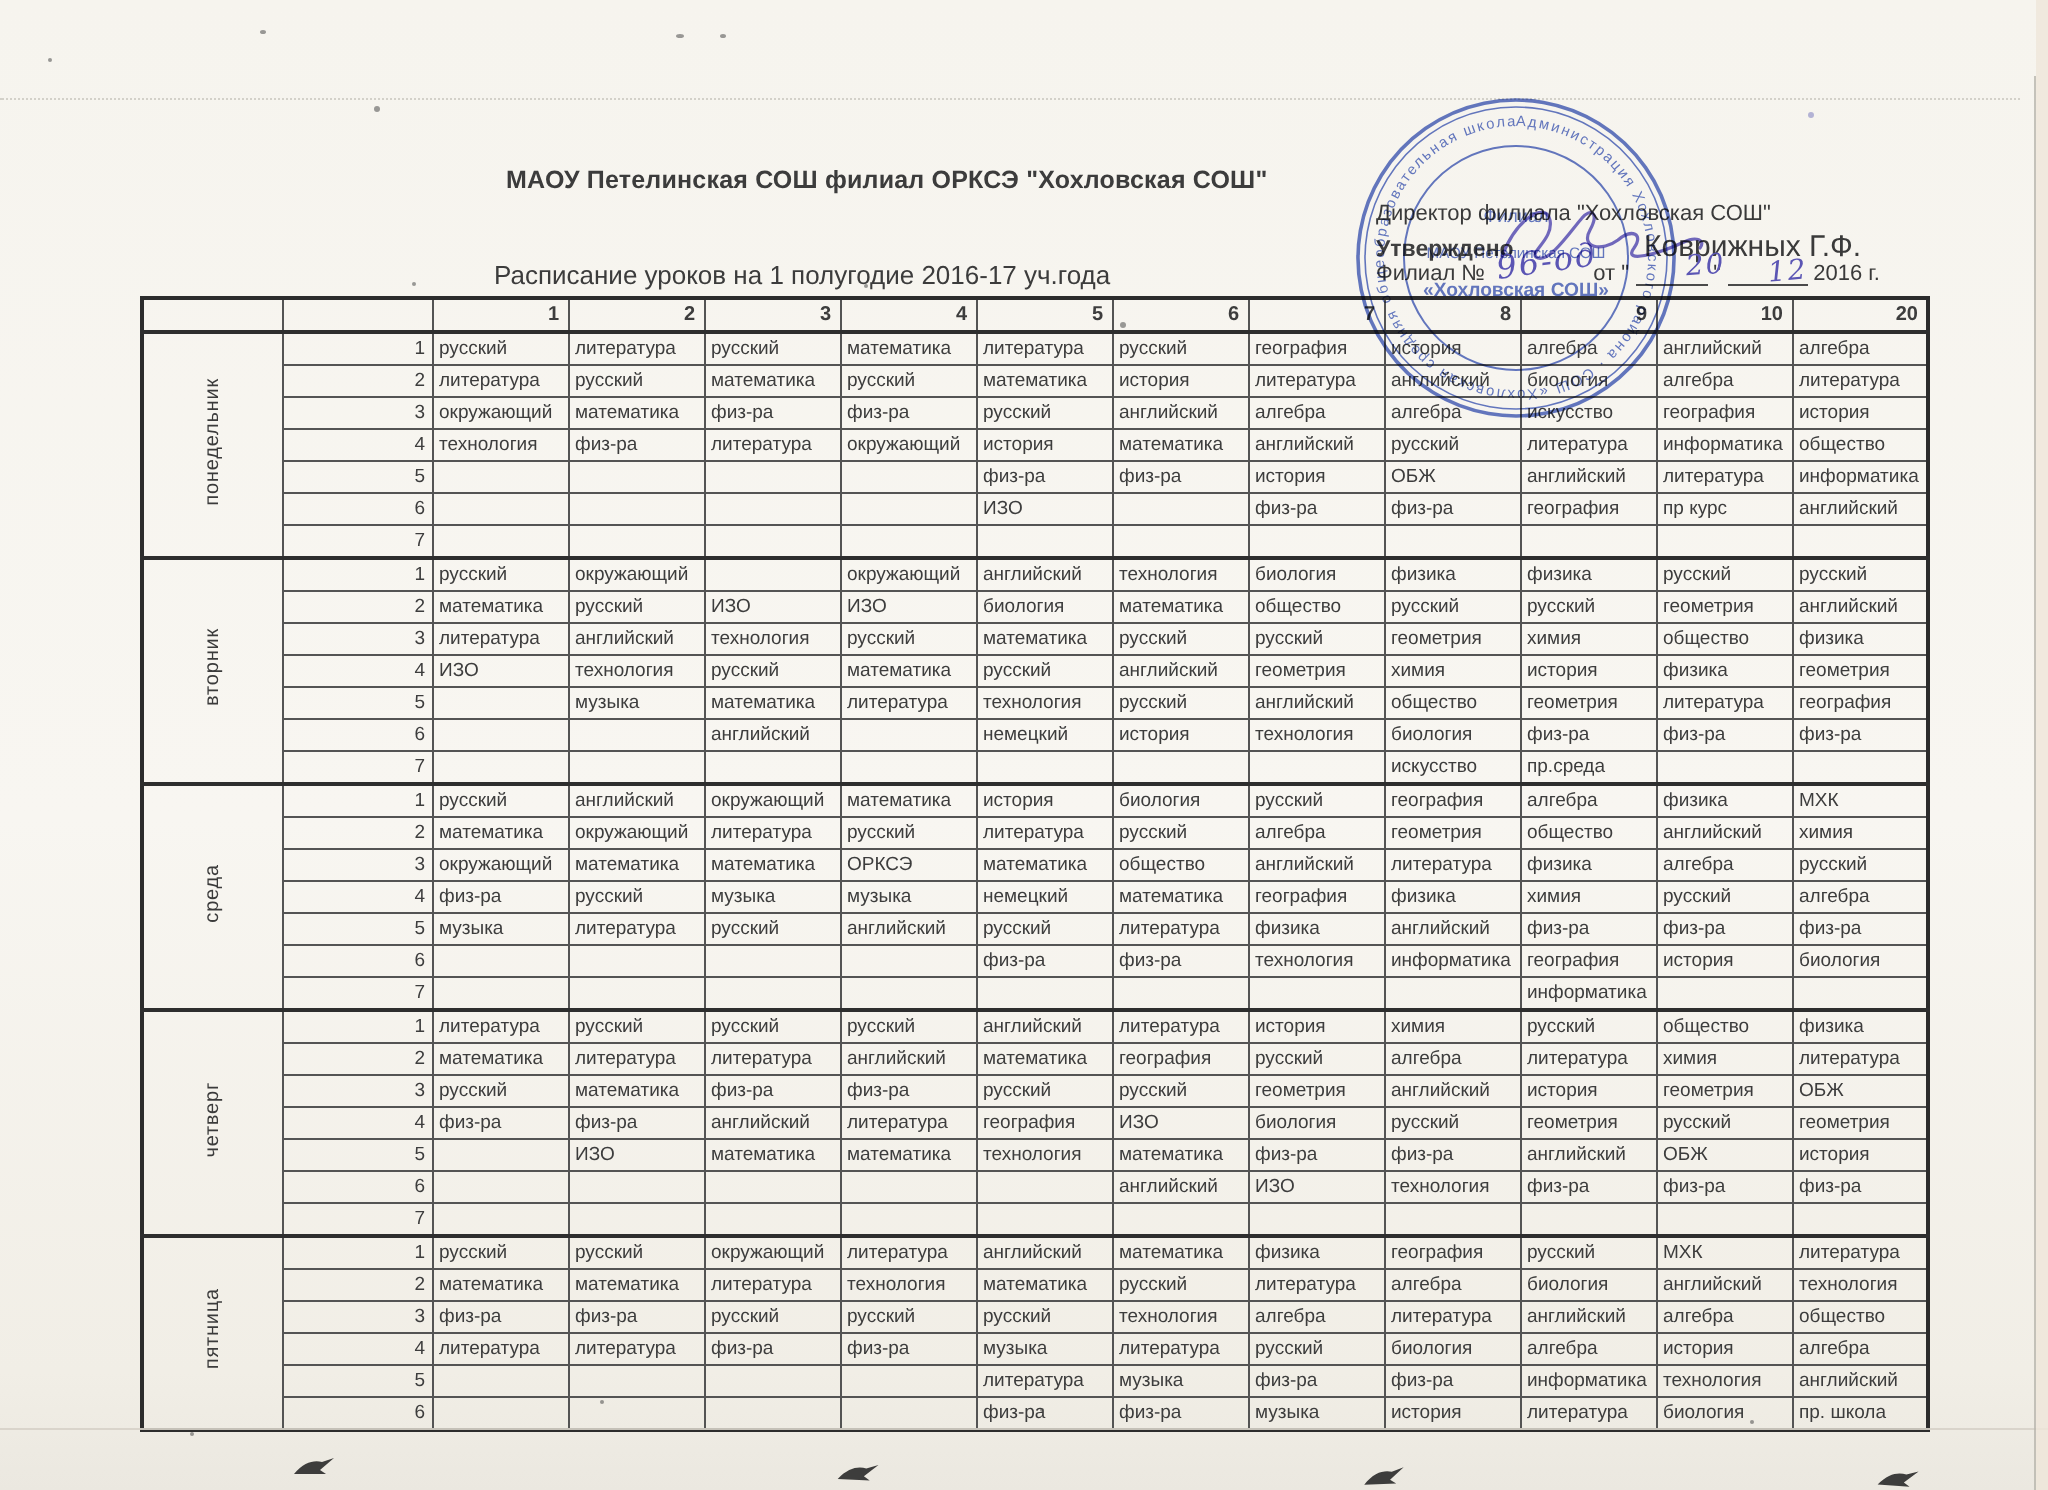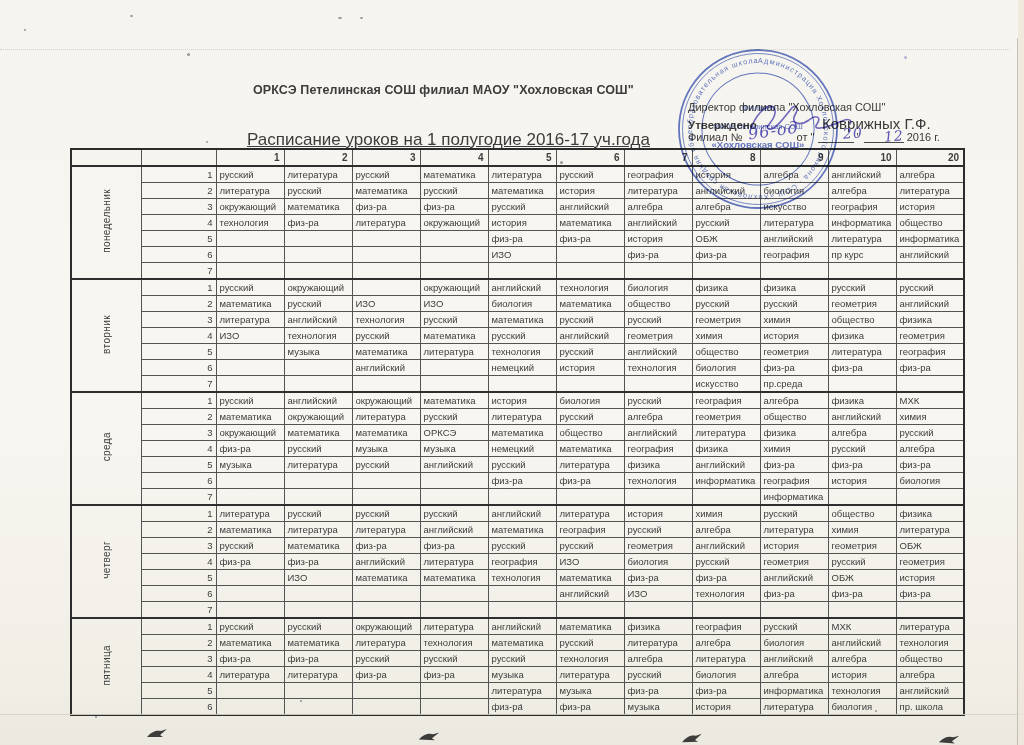--- a/index.html
+++ b/index.html
@@ -3,21 +3,21 @@
 <meta charset="utf-8">
 <style>
   html,body{margin:0;padding:0;}
   body{
     width:1024px;height:745px;position:relative;overflow:hidden;
     font-family:"Liberation Sans",sans-serif;color:#3a3a3a;
     background:linear-gradient(180deg,#f6f4ee 0%,#f8f6f1 55%,#f1eee6 92%,#ebe8e0 100%);
   }
   .abs{position:absolute;}
   .doc-title{left:253px;top:83px;font-size:12.5px;font-weight:bold;letter-spacing:.1px;color:#3c3c3c;}
-  .doc-subtitle{left:247px;top:130px;font-size:17px;color:#3c3c3c;text-decoration:underline;}
+  .doc-subtitle{left:247px;top:130px;font-size:13px;color:#3c3c3c;}
   .approved{left:688px;top:83px;font-size:11.5px;font-weight:bold;color:#3f3f3f;margin-top:36px;}
   .director{left:688px;top:101px;font-size:11px;}
   .director-name{left:822px;top:115px;font-size:15px;}
   .order-line{left:688px;top:131px;font-size:11px;white-space:nowrap;}
   .blank{display:inline-block;border-bottom:1px solid #4a4a4a;height:11px;vertical-align:bottom;}
   .gap{display:inline-block;height:11px;vertical-align:bottom;}
   .hw{font-family:"DejaVu Serif",serif;font-style:italic;color:#5b55b4;}
   .hw-num{left:748px;top:121px;font-size:16px;transform:rotate(-8deg);letter-spacing:1px;}
   .hw-day{left:843px;top:125px;font-size:14px;transform:rotate(-4deg);letter-spacing:1px;}
   .hw-month{left:884px;top:128px;font-size:14px;transform:rotate(-5deg);letter-spacing:1px;}
@@ -40,21 +40,21 @@
   .speck{position:absolute;background:#4b4b4b;border-radius:50%;opacity:.55;}
   .scanline-h{left:0;top:714px;width:1024px;height:1px;background:#d6d2c8;opacity:.9;}
   .scanline-dot{left:0;top:49px;width:1010px;border-top:1px dotted #bdbab2;opacity:.6;}
   .scanline-v{left:1017px;top:38px;width:1px;height:707px;background:#b8b5ac;opacity:.8;}
   .edge-strip{left:1018px;top:0;width:6px;height:745px;background:#efe6d9;opacity:.8;}
   .mark{position:absolute;z-index:3;}
 </style>
 </head>
 <body>
 
-<div class="abs doc-title">ОРКСЭ Петелинская СОШ филиал МАОУ "Хохловская СОШ"</div>
+<div class="abs doc-title">МАОУ Петелинская СОШ филиал ОРКСЭ "Хохловская СОШ"</div>
 <div class="abs doc-subtitle">Расписание уроков на 1 полугодие 2016-17 уч.года</div>
 
 <div class="abs approved">Утверждено</div>
 <div class="abs director">Директор филиала "Хохловская СОШ"</div>
 <div class="abs director-name">Коврижных Г.Ф.</div>
 <div class="abs order-line">
   <span>Филиал №</span>
   <span class="gap" style="width:48px"></span>
   <span>от</span>
   <span>"</span>

